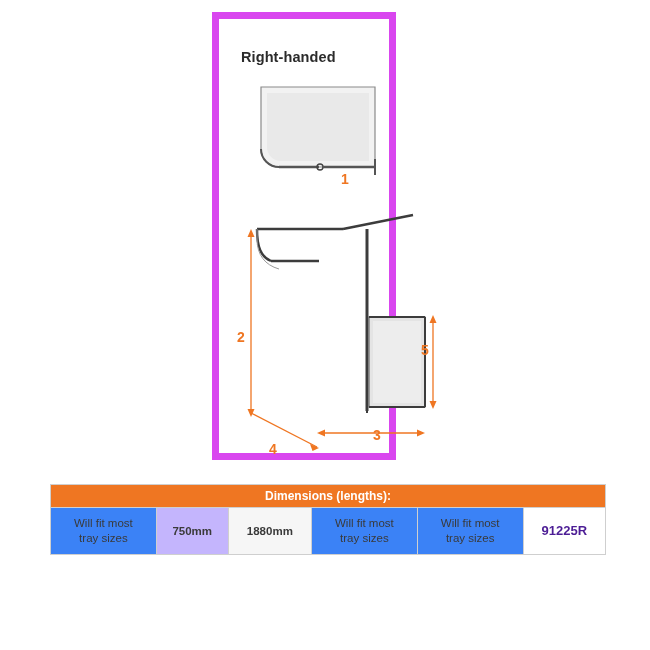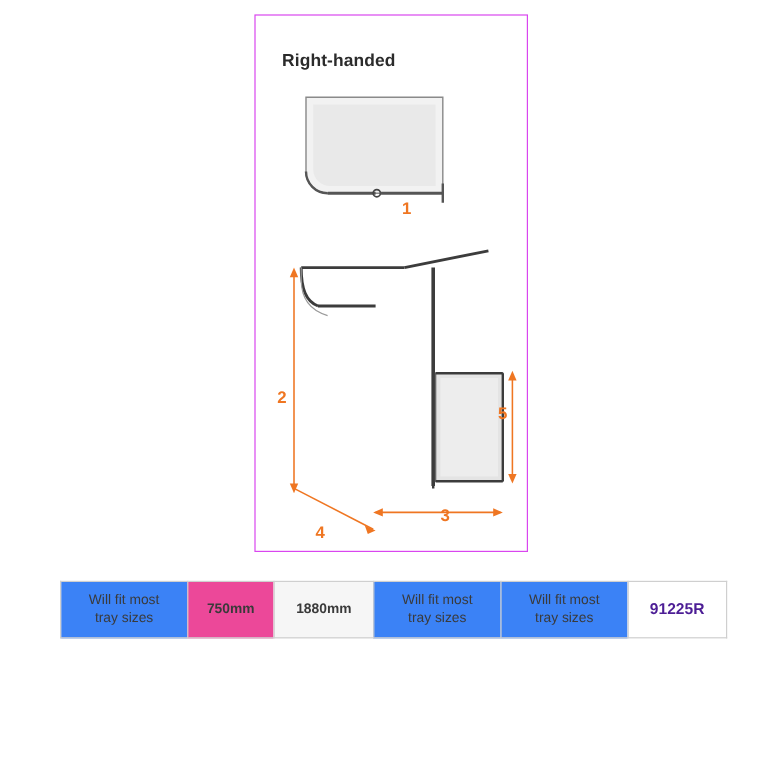--- a/index.html
+++ b/index.html
@@ -14,23 +14,23 @@
     color: #333;
     position: relative;
     overflow: hidden;
   }
 
   
   #diagram-panel {
     position: absolute;
     left: 212px;
     top: 12px;
-    width: 228px;
+    width: 184px;
     height: 448px;
-    border: 1px solid #d946ef;
+    border: 7px solid #d946ef;
     box-sizing: border-box;
     background: #fff;
   }
 
   #handed-title {
     position: absolute;
     left: 22px;
     top: 30px;
     font-size: 14.5px;
     font-weight: bold;
@@ -107,21 +107,21 @@
   }
   .body-cell {
     background: #3b82f6;
     color: #3a3a3a;
     height: 46px;
     font-weight: normal;
     font-size: 11.5px;
     line-height: 1.3;
   }
   .body-cell.plain {
-    background: #ec4899;
+    background: #c4b5fd;
     font-weight: bold;
   }
   .body-cell.white {
     background: #ffffff;
     font-weight: bold;
     font-size: 13px;
     color: #4c1d95;
   }
   .body-cell.lite {
     background: #f6f6f6;
@@ -193,20 +193,23 @@
   </svg>
 
   <span class="lbl" style="left:18px; top:310px;">2</span>
   <span class="lbl" style="left:50px; top:422px;">4</span>
   <span class="lbl" style="left:154px; top:408px;">3</span>
   <span class="lbl" style="left:202px; top:323px;">5</span>
 </div>
 
 <table id="spec-table">
   <tbody>
+      <tr>
+    <td class="dim-head" colspan="6">Dimensions (lengths):</td>
+  </tr>
   <tr>
     <td class="body-cell">
       <span style="white-space:pre-line;">Will fit most
 tray sizes</span>
     </td>
     <td class="body-cell plain">750mm</td>
     <td class="body-cell lite">1880mm</td>
     <td class="body-cell">
       <span style="white-space:pre-line;">Will fit most
 tray sizes</span>

